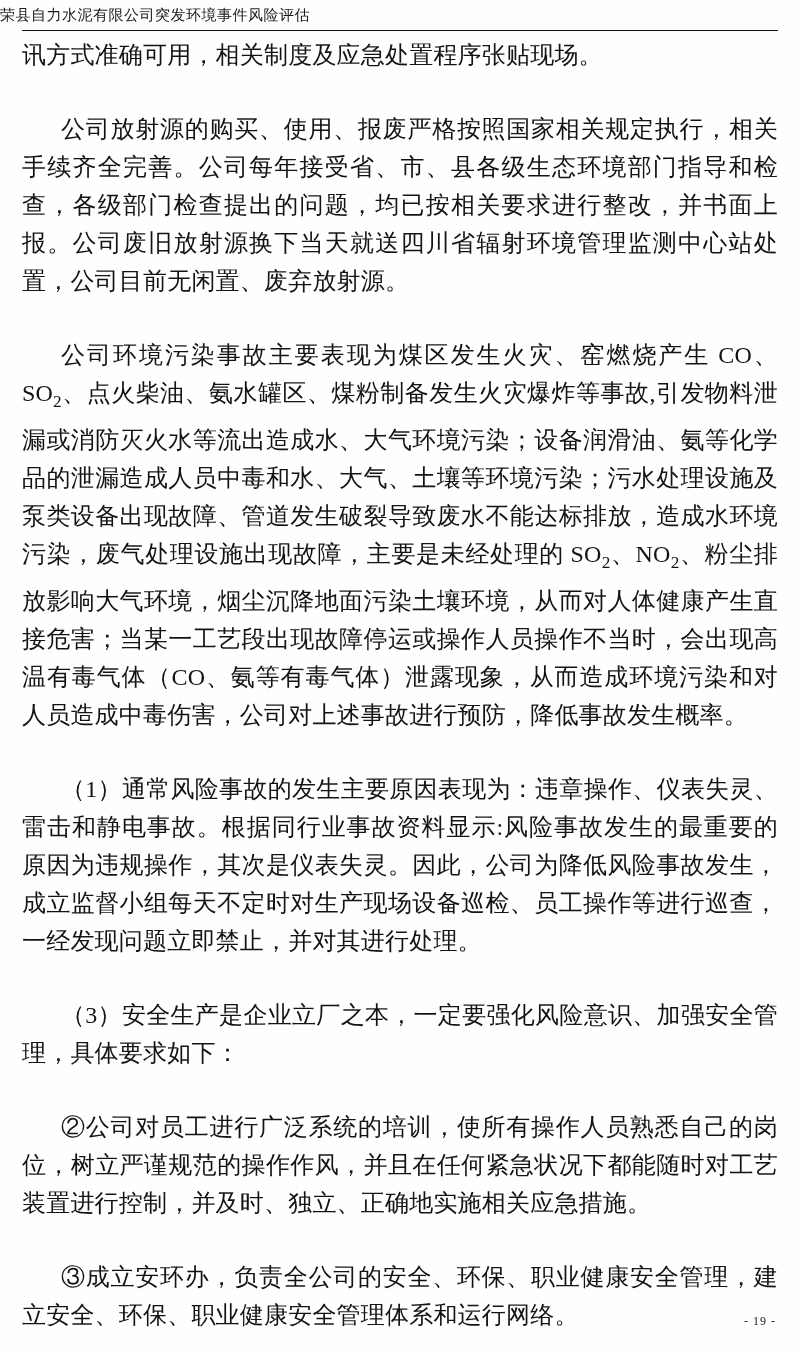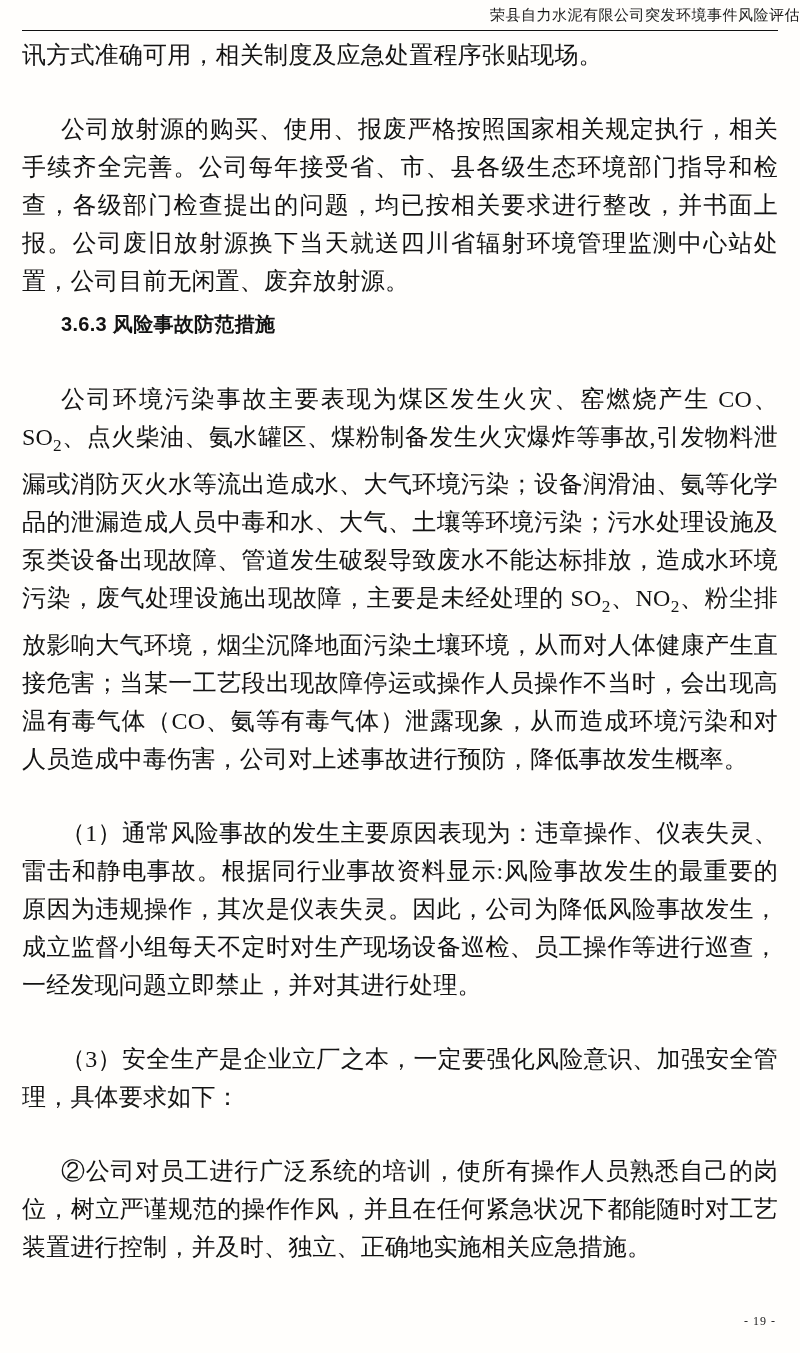--- a/index.html
+++ b/index.html
@@ -15,21 +15,21 @@
     box-sizing: border-box;
     font-family: "Liberation Serif", "DejaVu Serif", serif;
     color: #131313;
     overflow: hidden;
   }
   .header {
     position: absolute;
     top: 0;
     left: 0;
     width: 800px;
-    text-align: right;
+    text-align: left;
     font-size: 15px;
     letter-spacing: 0.5px;
     padding-top: 6px;
     color: #1a1a1a;
   }
   .header-rule {
     position: absolute;
     top: 30px;
     left: 22px;
     width: 756px;
@@ -82,30 +82,30 @@
 
   <div class="header">荣县自力水泥有限公司突发环境事件风险评估</div>
   <div class="header-rule"></div>
 
   <div class="body">
 
     <p>讯方式准确可用，相关制度及应急处置程序张贴现场。</p>
 
     <p class="indent">公司放射源的购买、使用、报废严格按照国家相关规定执行，相关手续齐全完善。公司每年接受省、市、县各级生态环境部门指导和检查，各级部门检查提出的问题，均已按相关要求进行整改，并书面上报。公司废旧放射源换下当天就送四川省辐射环境管理监测中心站处置，公司目前无闲置、废弃放射源。</p>
 
-    <h3 class="section">3.6.3 风险事故防范措施</h3>
 
     <p class="indent"><span>公司环境污染事故主要表现为煤区发生火灾、窑燃烧产生 CO、SO</span><span class="sub">2</span><span>、点火柴油、氨水罐区、煤粉制备发生火灾爆炸等事故,引发物料泄漏或消防灭火水等流出造成水、大气环境污染；设备润滑油、氨等化学品的泄漏造成人员中毒和水、大气、土壤等环境污染；污水处理设施及泵类设备出现故障、管道发生破裂导致废水不能达标排放，造成水环境污染，废气处理设施出现故障，主要是未经处理的 SO</span><span class="sub">2</span><span>、NO</span><span class="sub">2</span><span>、粉尘排放影响大气环境，烟尘沉降地面污染土壤环境，从而对人体健康产生直接危害；当某一工艺段出现故障停运或操作人员操作不当时，会出现高温有毒气体（CO、氨等有毒气体）泄露现象，从而造成环境污染和对人员造成中毒伤害，公司对上述事故进行预防，降低事故发生概率。</span></p>
 
     <p class="indent">（1）通常风险事故的发生主要原因表现为：违章操作、仪表失灵、雷击和静电事故。根据同行业事故资料显示:风险事故发生的最重要的原因为违规操作，其次是仪表失灵。因此，公司为降低风险事故发生，成立监督小组每天不定时对生产现场设备巡检、员工操作等进行巡查，一经发现问题立即禁止，并对其进行处理。</p>
 
 
     <p class="indent">（3）安全生产是企业立厂之本，一定要强化风险意识、加强安全管理，具体要求如下：</p>
 
 
     <p class="indent">②公司对员工进行广泛系统的培训，使所有操作人员熟悉自己的岗位，树立严谨规范的操作作风，并且在任何紧急状况下都能随时对工艺装置进行控制，并及时、独立、正确地实施相关应急措施。</p>
 
+    <p class="indent">③成立安环办，负责全公司的安全、环保、职业健康安全管理，建立安全、环保、职业健康安全管理体系和运行网络。</p>
 
   </div>
 
   <div class="pagenum">- 19 -</div>
 
 </div>
 
 </body></html>

